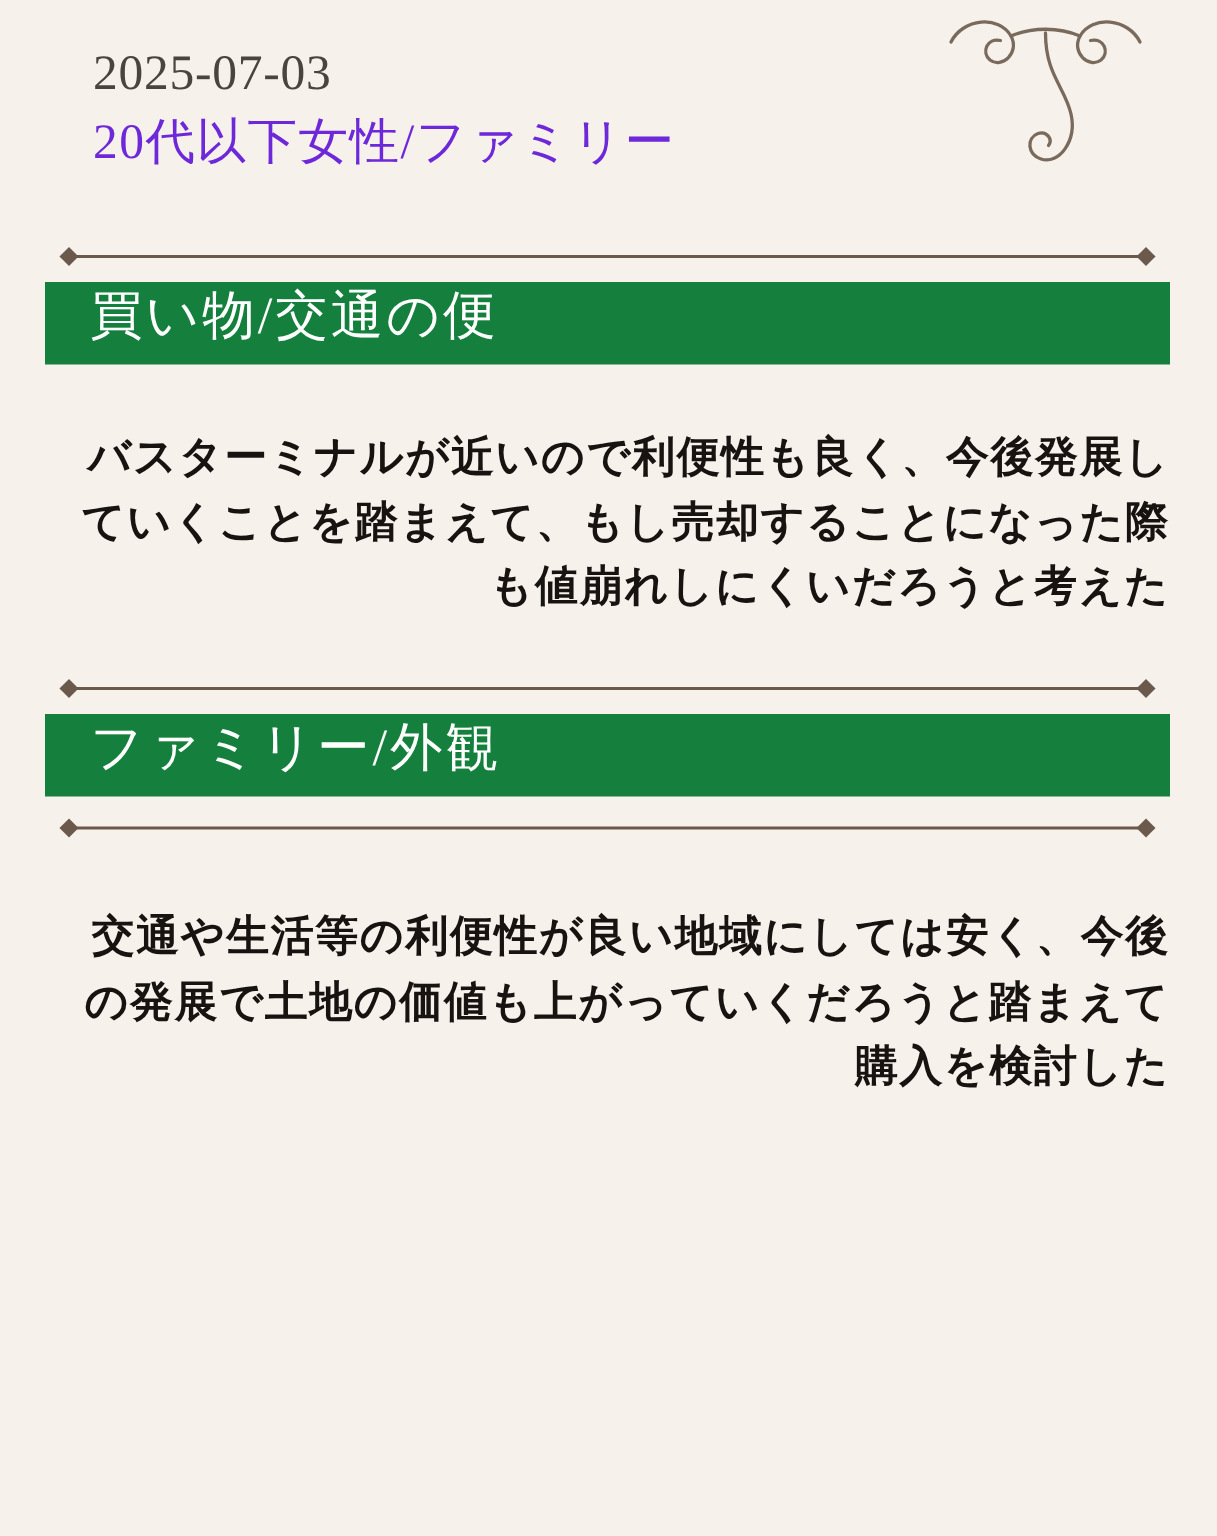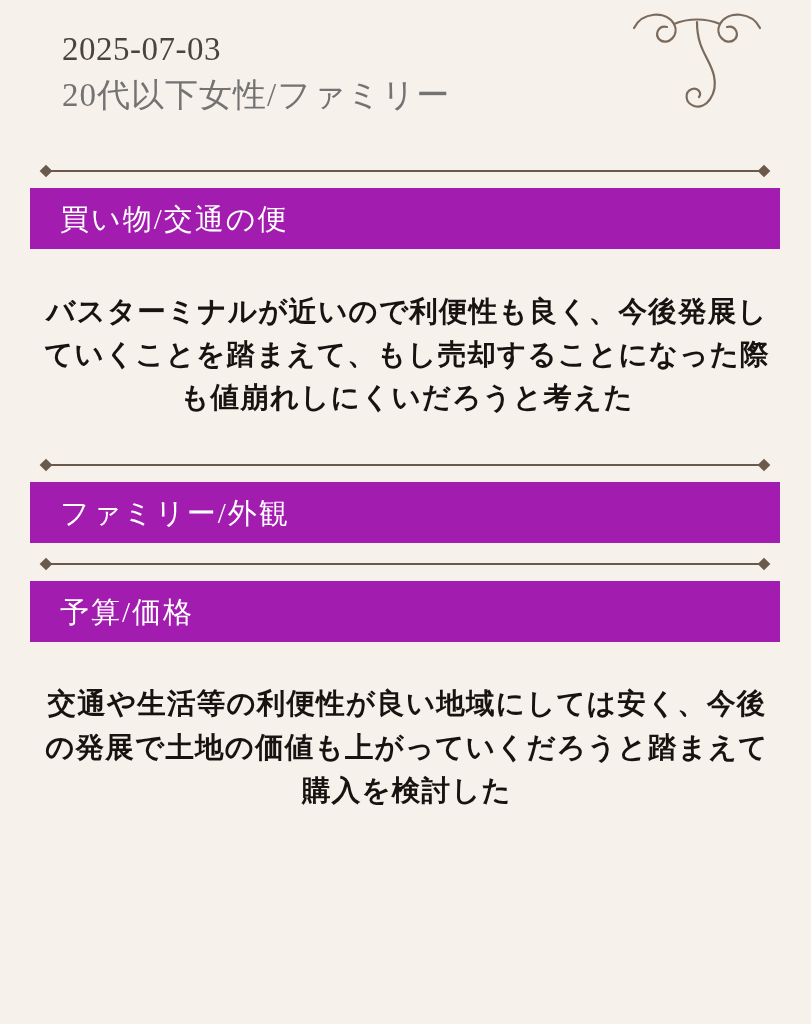--- a/index.html
+++ b/index.html
@@ -35,21 +35,21 @@
     font-size: 33px;
     line-height: 1.32;
     letter-spacing: 0.5px;
     color: #4a443e;
     font-family: "Liberation Serif", "DejaVu Serif", serif;
   }
   .header-segment {
     font-size: 33px;
     line-height: 1.32;
     letter-spacing: 1px;
-    color: #737373;
+    color: #6d28d9;
     margin-top: 2px;
     font-family: "Liberation Serif", "DejaVu Serif", serif;
   }
 
   .ornament {
     position: absolute;
     top: 6px;
     right: 38px;
     width: 150px;
     height: 120px;
@@ -80,39 +80,39 @@
     transform: translate(-50%, -50%) rotate(45deg);
   }
   .divider .dot.left { left: 8px; }
   .divider .dot.right { left: auto; right: 8px; transform: translate(50%, -50%) rotate(45deg); }
 
   
   .section {
     margin: 0;
   }
   .section-title {
-    background: #a21caf;
+    background: #15803d;
     color: #ffffff;
-    font-size: 29px;
+    font-size: 35px;
     line-height: 1.0;
-    padding: 17px 0 15px 30px;
+    padding: 5px 0 15px 30px;
     margin: 0 30px 0 30px;
     letter-spacing: 2px;
     font-weight: normal;
     font-family: "Liberation Serif", "DejaVu Serif", serif;
   }
   .section-body {
     font-size: 28.5px;
     line-height: 1.52;
     letter-spacing: 1.2px;
     color: #171310;
     padding: 12px 30px 6px 34px;
     font-weight: bold;
     font-family: "Liberation Serif", "DejaVu Serif", serif;
-    text-align: center;
+    text-align: right;
   }
 </style>
 </head>
 <body>
 
 <div class="page">
 
   <div class="header">
     <div class="header-date">2025-07-03</div>
     <div class="header-segment">20代以下女性/ファミリー</div>
@@ -145,17 +145,16 @@
   <div class="section">
     <h2 class="section-title">ファミリー/外観</h2>
   </div>
 
   <div class="divider">
     <span class="dot left"></span>
     <span class="line"></span>
     <span class="dot right"></span>
   </div>
   <div class="section">
-    <h2 class="section-title">予算/価格</h2>
     <p class="section-body">交通や生活等の利便性が良い地域にしては安く、今後の発展で土地の価値も上がっていくだろうと踏まえて購入を検討した</p>
   </div>
 
 </div>
 
 </body></html>

